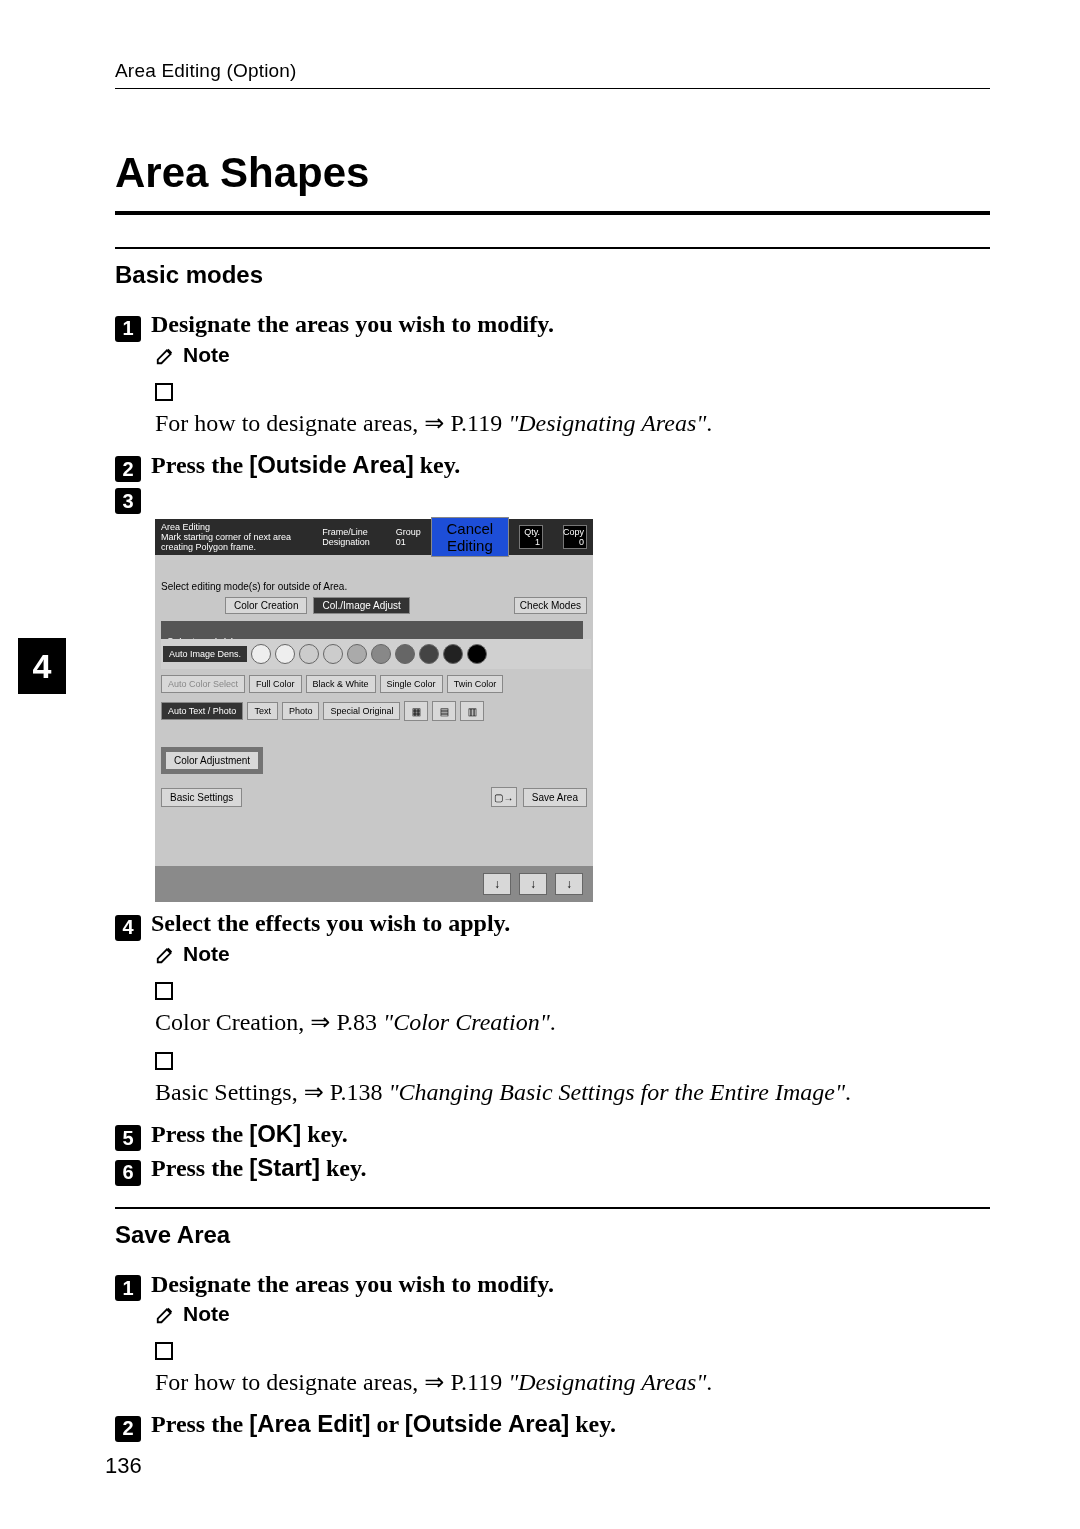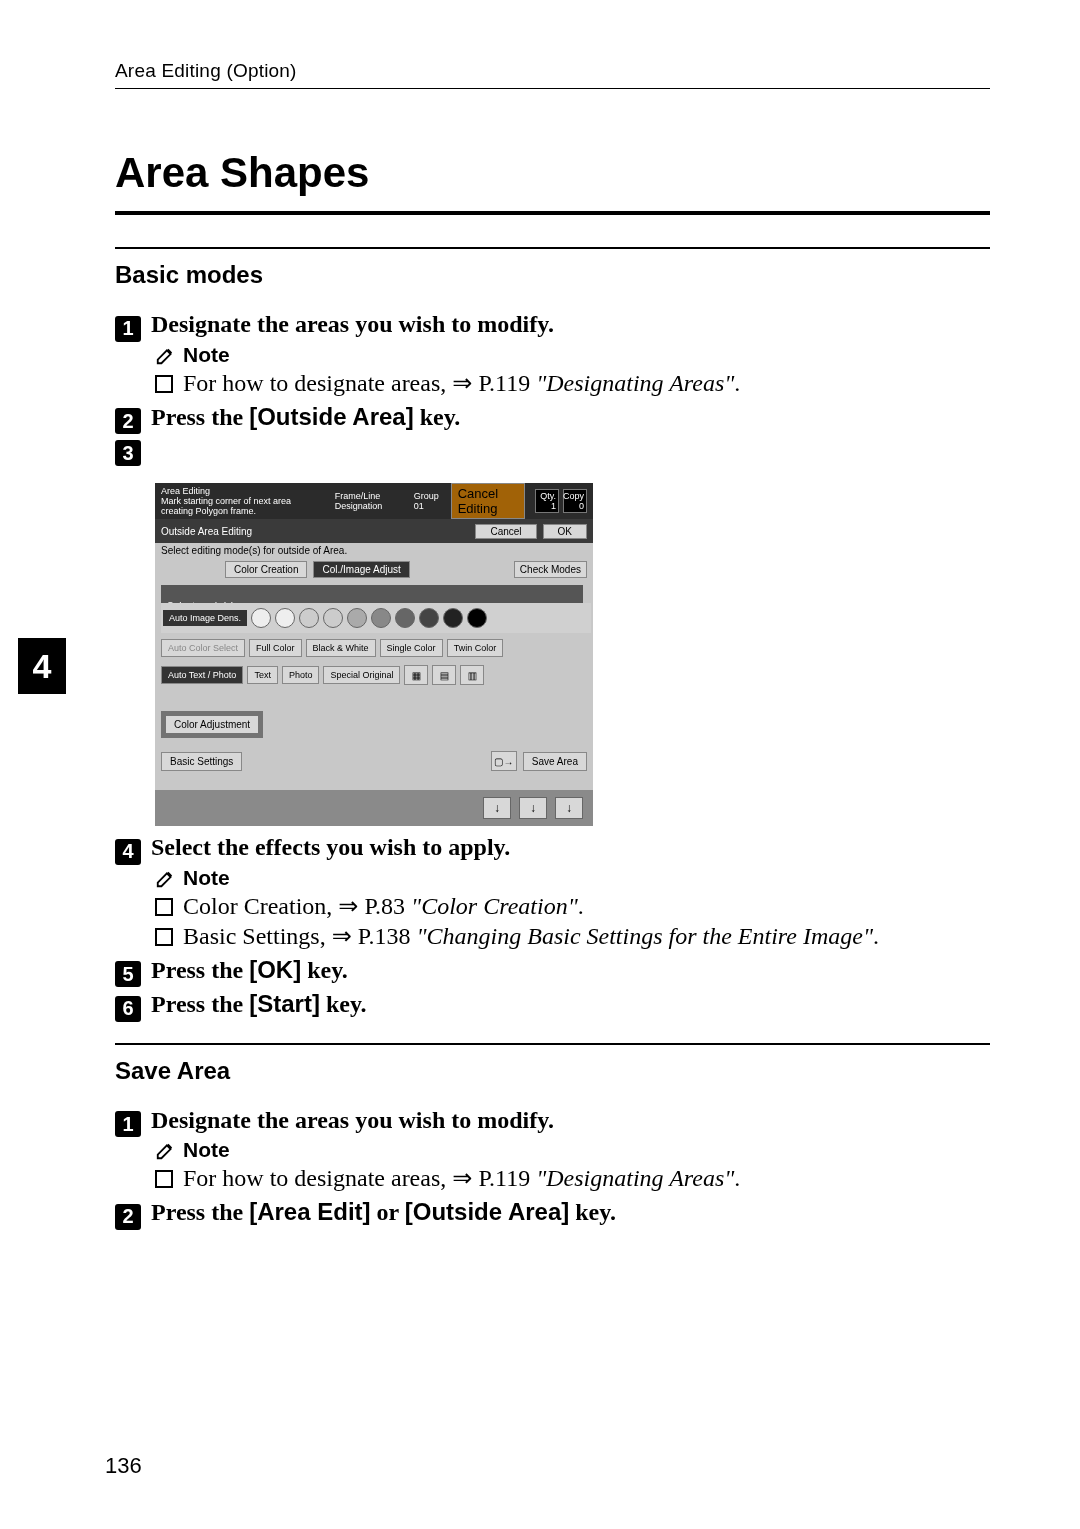--- a/index.html
+++ b/index.html
@@ -89,21 +89,22 @@
   }
   .pen-icon {
     width: 22px;
     height: 22px;
   }
   .bullet-line {
     display: flex;
     align-items: baseline;
     gap: 10px;
     font-size: 24px;
-    margin: 2px 0;
+    margin: 14px 0;
+    flex-direction: column;
   }
   .bullet-square {
     width: 14px;
     height: 14px;
     border: 2px solid #000;
     display: inline-block;
     position: relative;
     top: 2px;
     flex: 0 0 auto;
   }
@@ -123,54 +124,55 @@
     color: #fff;
     font-family: Arial, Helvetica, sans-serif;
     font-size: 34px;
     font-weight: bold;
     display: flex;
     align-items: center;
     justify-content: center;
   }
   .screenshot {
     width: 438px;
-    height: 343px;
-    margin: 20px 0 8px 40px;
+    height: 383px;
+    margin: 8px 0 8px 40px;
     background: #c8c8c8;
     position: relative;
     font-family: Arial, Helvetica, sans-serif;
     font-size: 10px;
     color: #000;
   }
   .ss-titlebar {
     position: absolute;
     left: 0; top: 0; right: 0;
     height: 36px;
     background: #2b2b2b;
     color: #fff;
     display: flex;
     align-items: center;
     padding: 0 6px;
     gap: 10px;
   }
   .ss-titlebar .tbtn {
-    background: #a16207;
+    background: #1d4ed8;
     color: #000;
     padding: 2px 6px;
-    font-size: 13px;
+    font-size: 15px;
     border: 1px solid #888;
+    text-align: center;
   }
   .ss-titlebar .tseg {
     font-size: 9px;
     line-height: 10px;
   }
   .ss-titlebar .counter {
     margin-left: auto;
     display: flex;
-    gap: 4px;
+    gap: 20px;
   }
   .ss-titlebar .counter .cell {
     background: #000;
     border: 1px solid #777;
     width: 24px;
     height: 24px;
     color: #fff;
     font-size: 9px;
     display: flex;
     flex-direction: column;
@@ -355,27 +357,20 @@
         <div class="cell">
           <span>Qty.</span>
           <span>1</span>
         </div>
         <div class="cell">
           <span>Copy</span>
           <span>0</span>
         </div>
       </div>
     </div>
-    <div class="ss-row2">
-      <span class="lbl">Outside Area Editing</span>
-      <span class="btns">
-        <span class="b">Cancel</span>
-        <span class="b">OK</span>
-      </span>
-    </div>
     <div class="ss-instr">Select editing mode(s) for outside of Area.</div>
     <div class="ss-modebtns">
       <span class="mb">Color Creation</span>
       <span class="mb active">Col./Image Adjust</span>
     </div>
     <div class="ss-check">Check Modes</div>
     <div class="ss-selmodes">Select mode(s).</div>
     <div class="ss-colorrow">
       <span class="tag">Auto Image Dens.</span>
       <span class="dot g1"></span>

